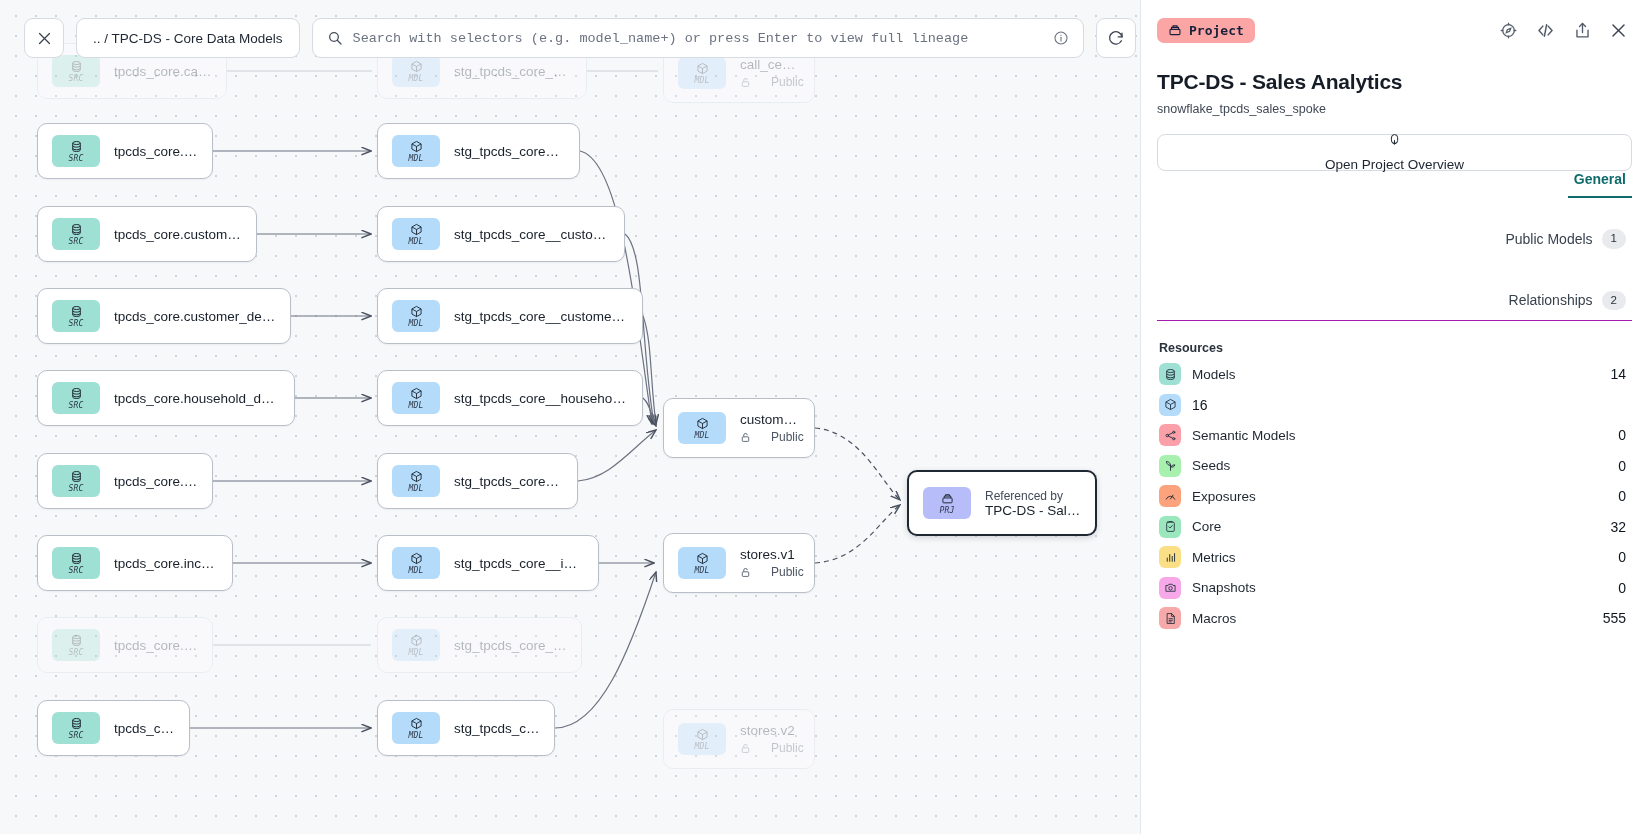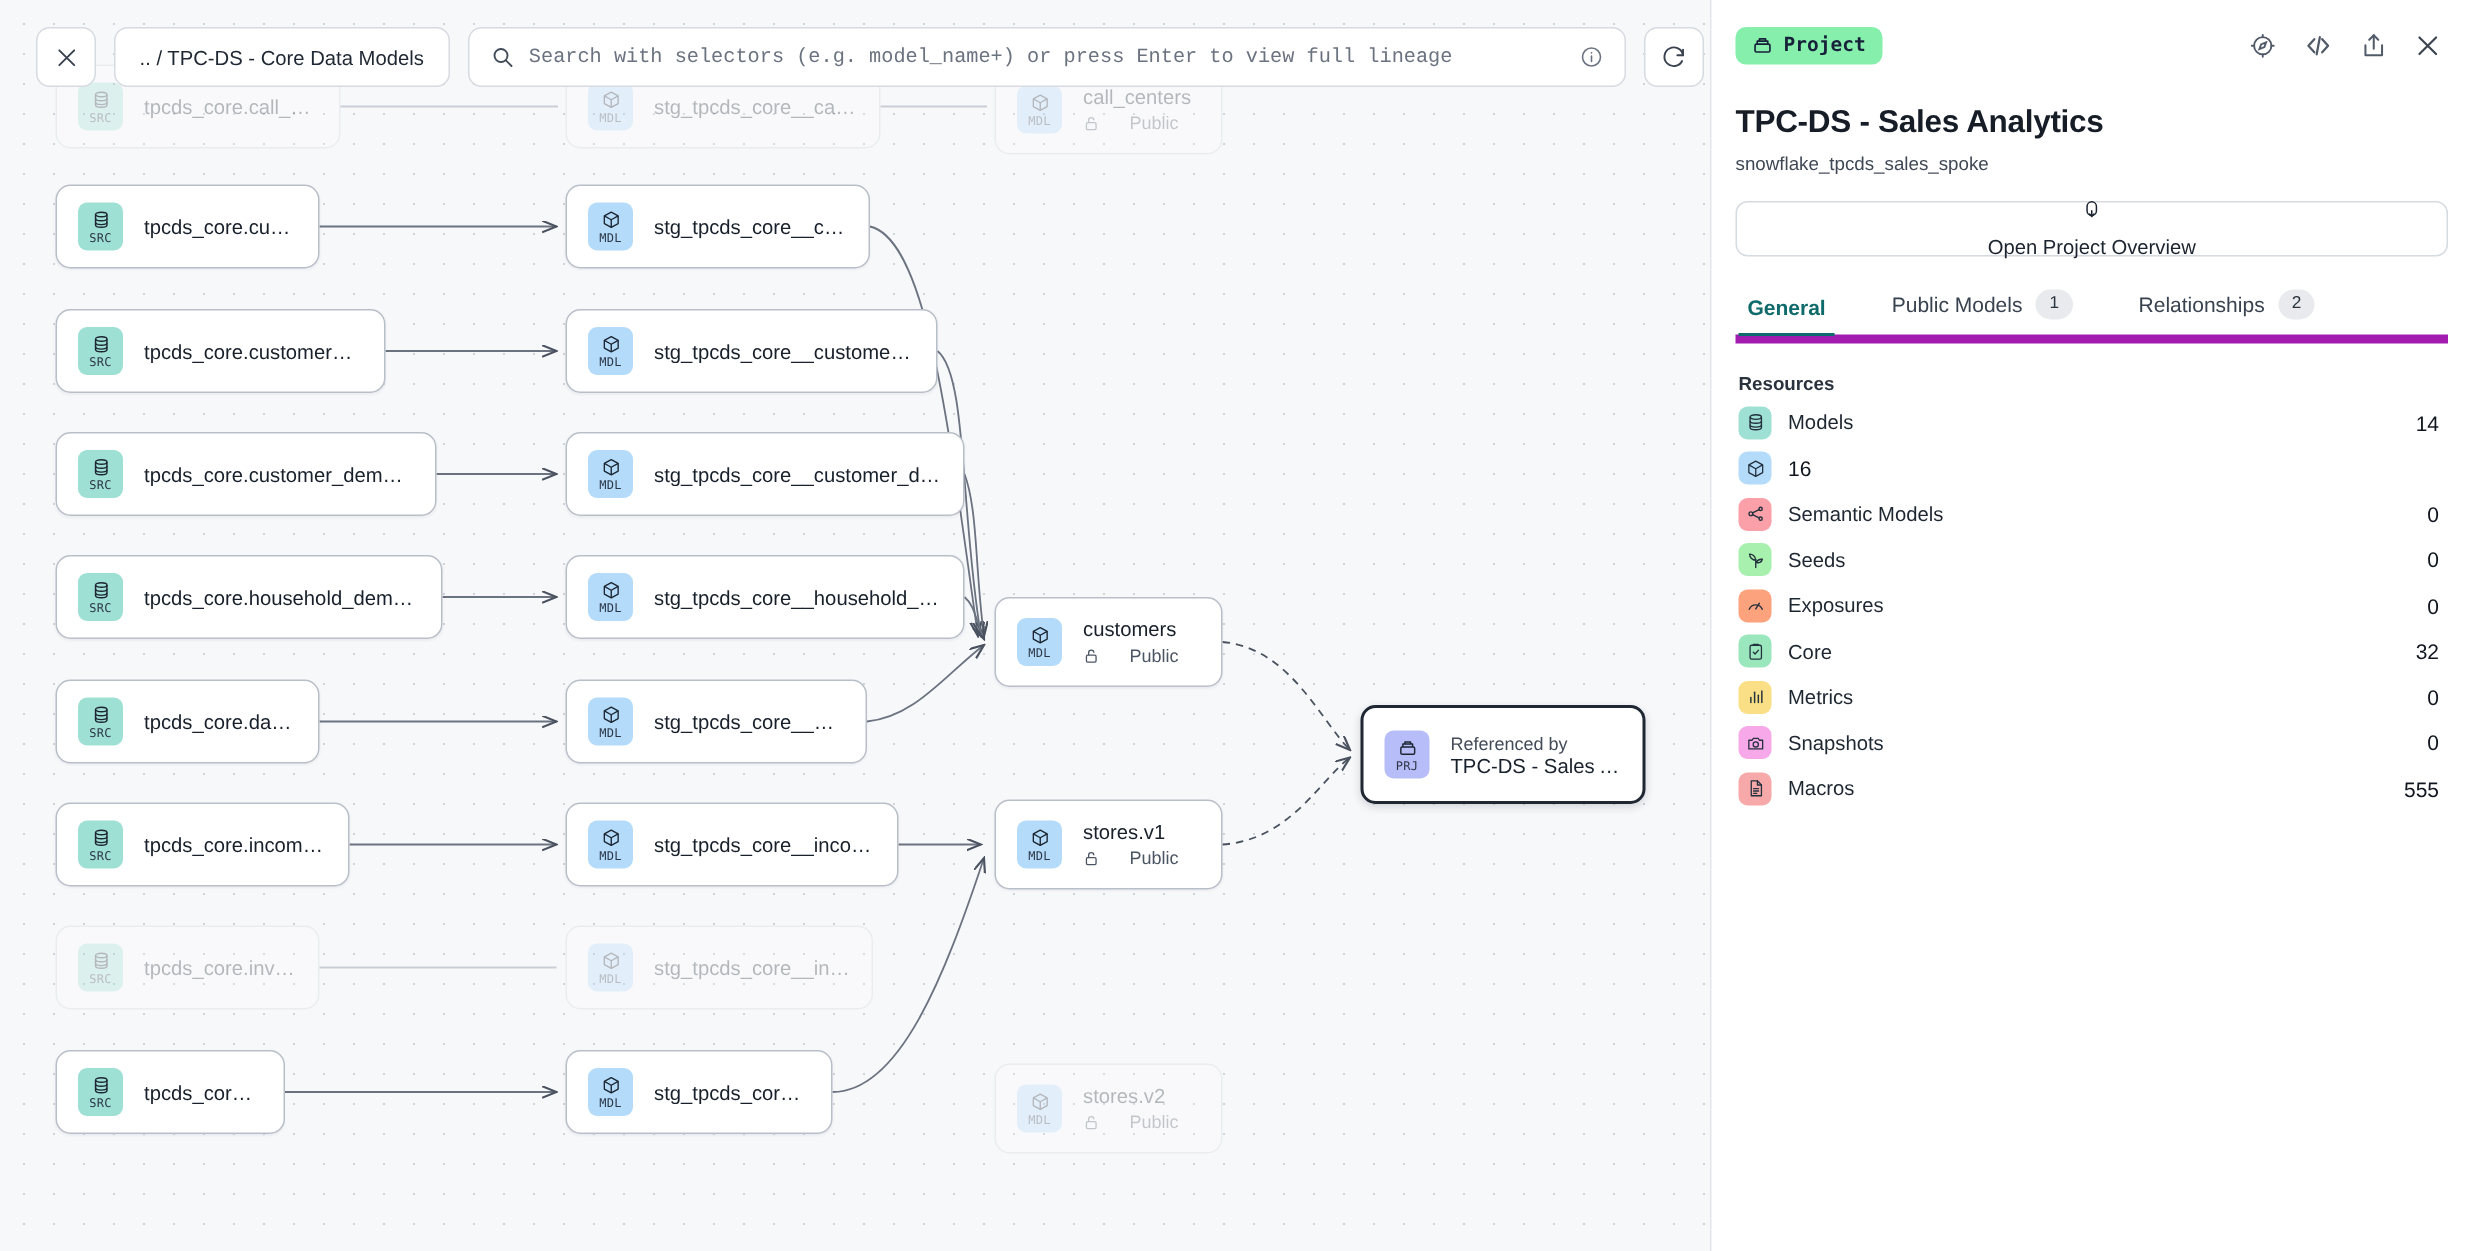--- a/index.html
+++ b/index.html
@@ -104,26 +104,27 @@
     border-color: #cfd4dc;
     background: rgba(255,255,255,0.55);
     box-shadow: none;
   }
   .node.emph {
     border: 2px solid #1f2733;
     box-shadow: 0 2px 6px rgba(16,24,40,0.16);
   }
 
   .badge {
-    width: 30px; height: 32px;
+    width: 48px; height: 32px;
     border-radius: 6px;
     display: flex; flex-direction: column;
     align-items: center; justify-content: center;
     flex: 0 0 auto;
     gap: 0px;
+    font-style: italic;
   }
   .badge .glyph { line-height: 0; }
   .badge .tag {
     font-family: "DejaVu Sans Mono", monospace;
     font-size: 8px;
     letter-spacing: .2px;
     color: #2d3748;
     margin-top: 1px;
   }
   .badge-src { background: #9fe0d4; }
@@ -148,21 +149,21 @@
     border-left: 1px solid #e3e6eb;
     display: flex; flex-direction: column;
     padding: 0 16px;
   }
   .side-head {
     display: flex; align-items: center; justify-content: space-between;
     height: 56px; padding-top: 4px;
   }
   .pill {
     display: inline-flex; align-items: center; gap: 7px;
-    background: #86efac;
+    background: #fca5a5;
     color: #17213a;
     border-radius: 7px;
     padding: 5px 11px;
     font-size: 13px; font-weight: 700;
     font-family: "DejaVu Sans Mono", monospace;
     cursor: pointer;
   }
   .head-icons { display: flex; align-items: center; gap: 17px; padding-right: 4px; }
   .head-icons .icon { cursor: pointer; color: #515a68; }
 
@@ -180,23 +181,23 @@
     background: #fff;
     display: flex; align-items: center; justify-content: center;
     gap: 9px;
     font-size: 13.5px; color: #1c2430; font-weight: 500;
     cursor: pointer;
     flex-direction: column;
   }
 
   .tabs {
     display: flex; align-items: flex-end; gap: 32px;
-    margin-top: 22px;
-    border-bottom: 6px solid #a21caf;
+    border-bottom: 1px solid #a21caf;
     padding-left: 2px;
+    flex-direction: column;
   }
   .tab {
     display: flex; align-items: center; gap: 9px;
     padding: 0 6px 9px 6px;
     font-size: 14px; color: #39424f;
     cursor: pointer;
     border-bottom: 2.5px solid transparent;
     margin-bottom: -1px;
   }
   .tab.active { color: #0f6b6b; font-weight: 700; border-bottom-color: #0f6b6b; }

